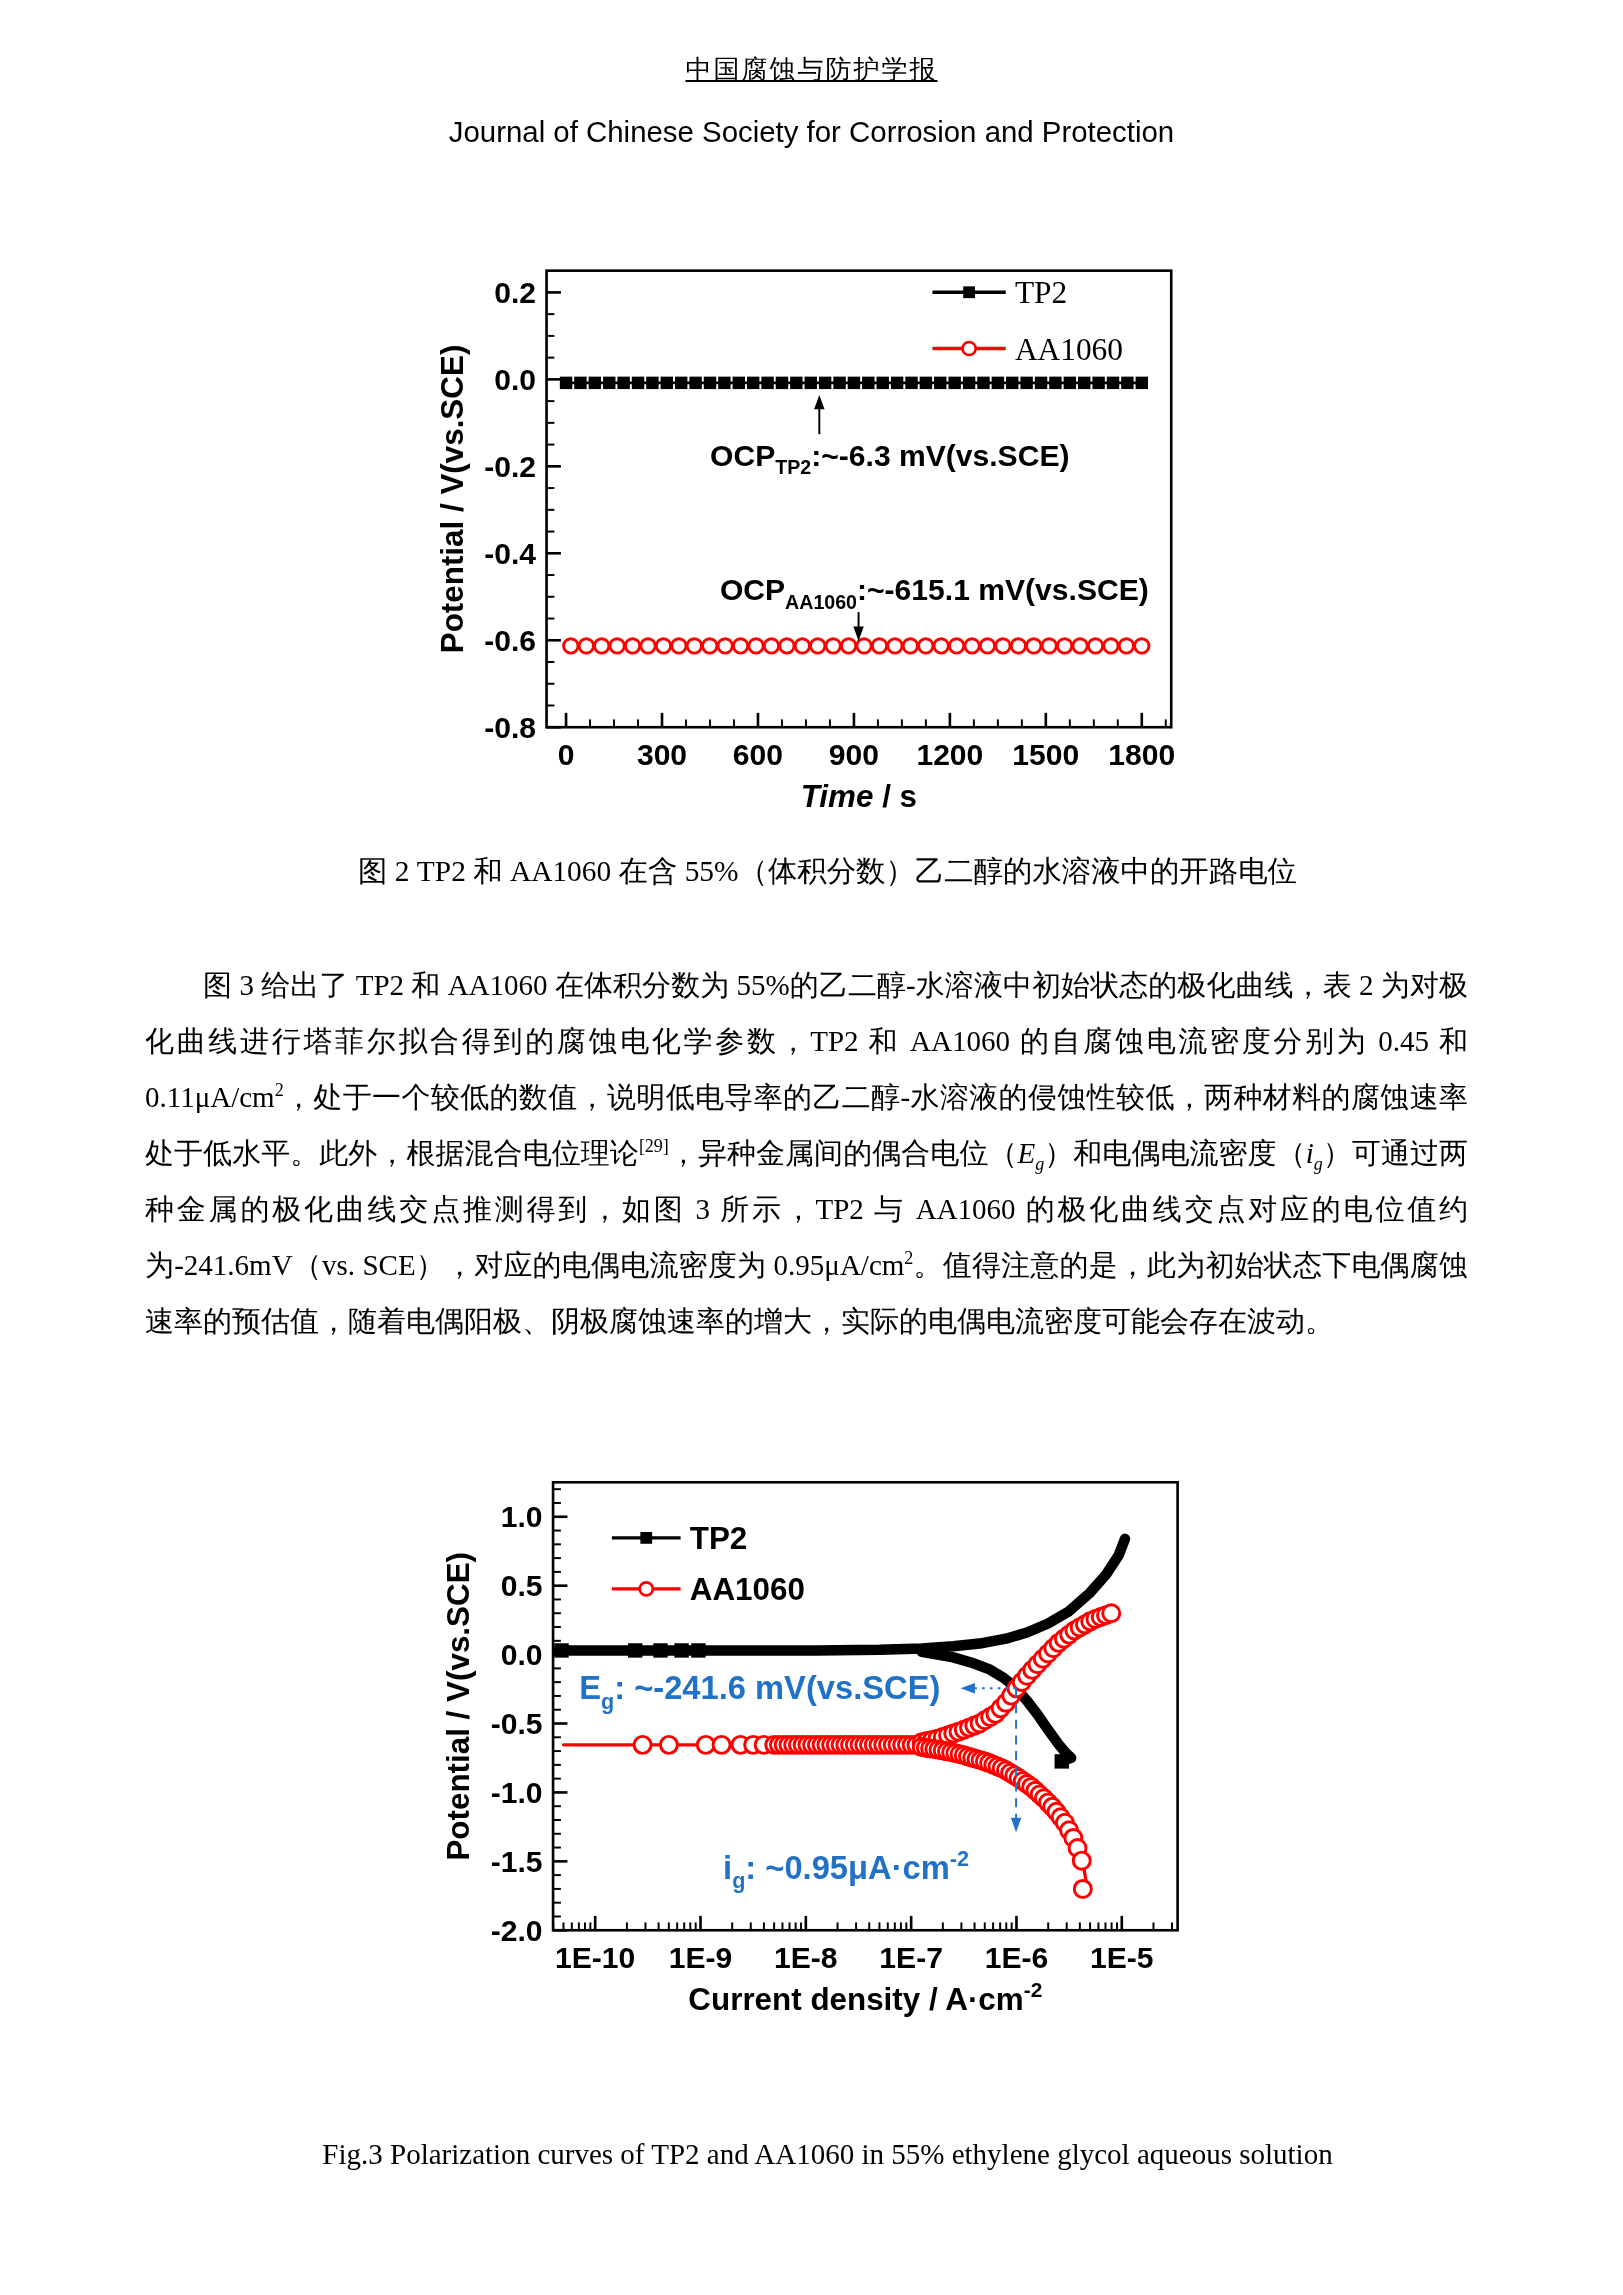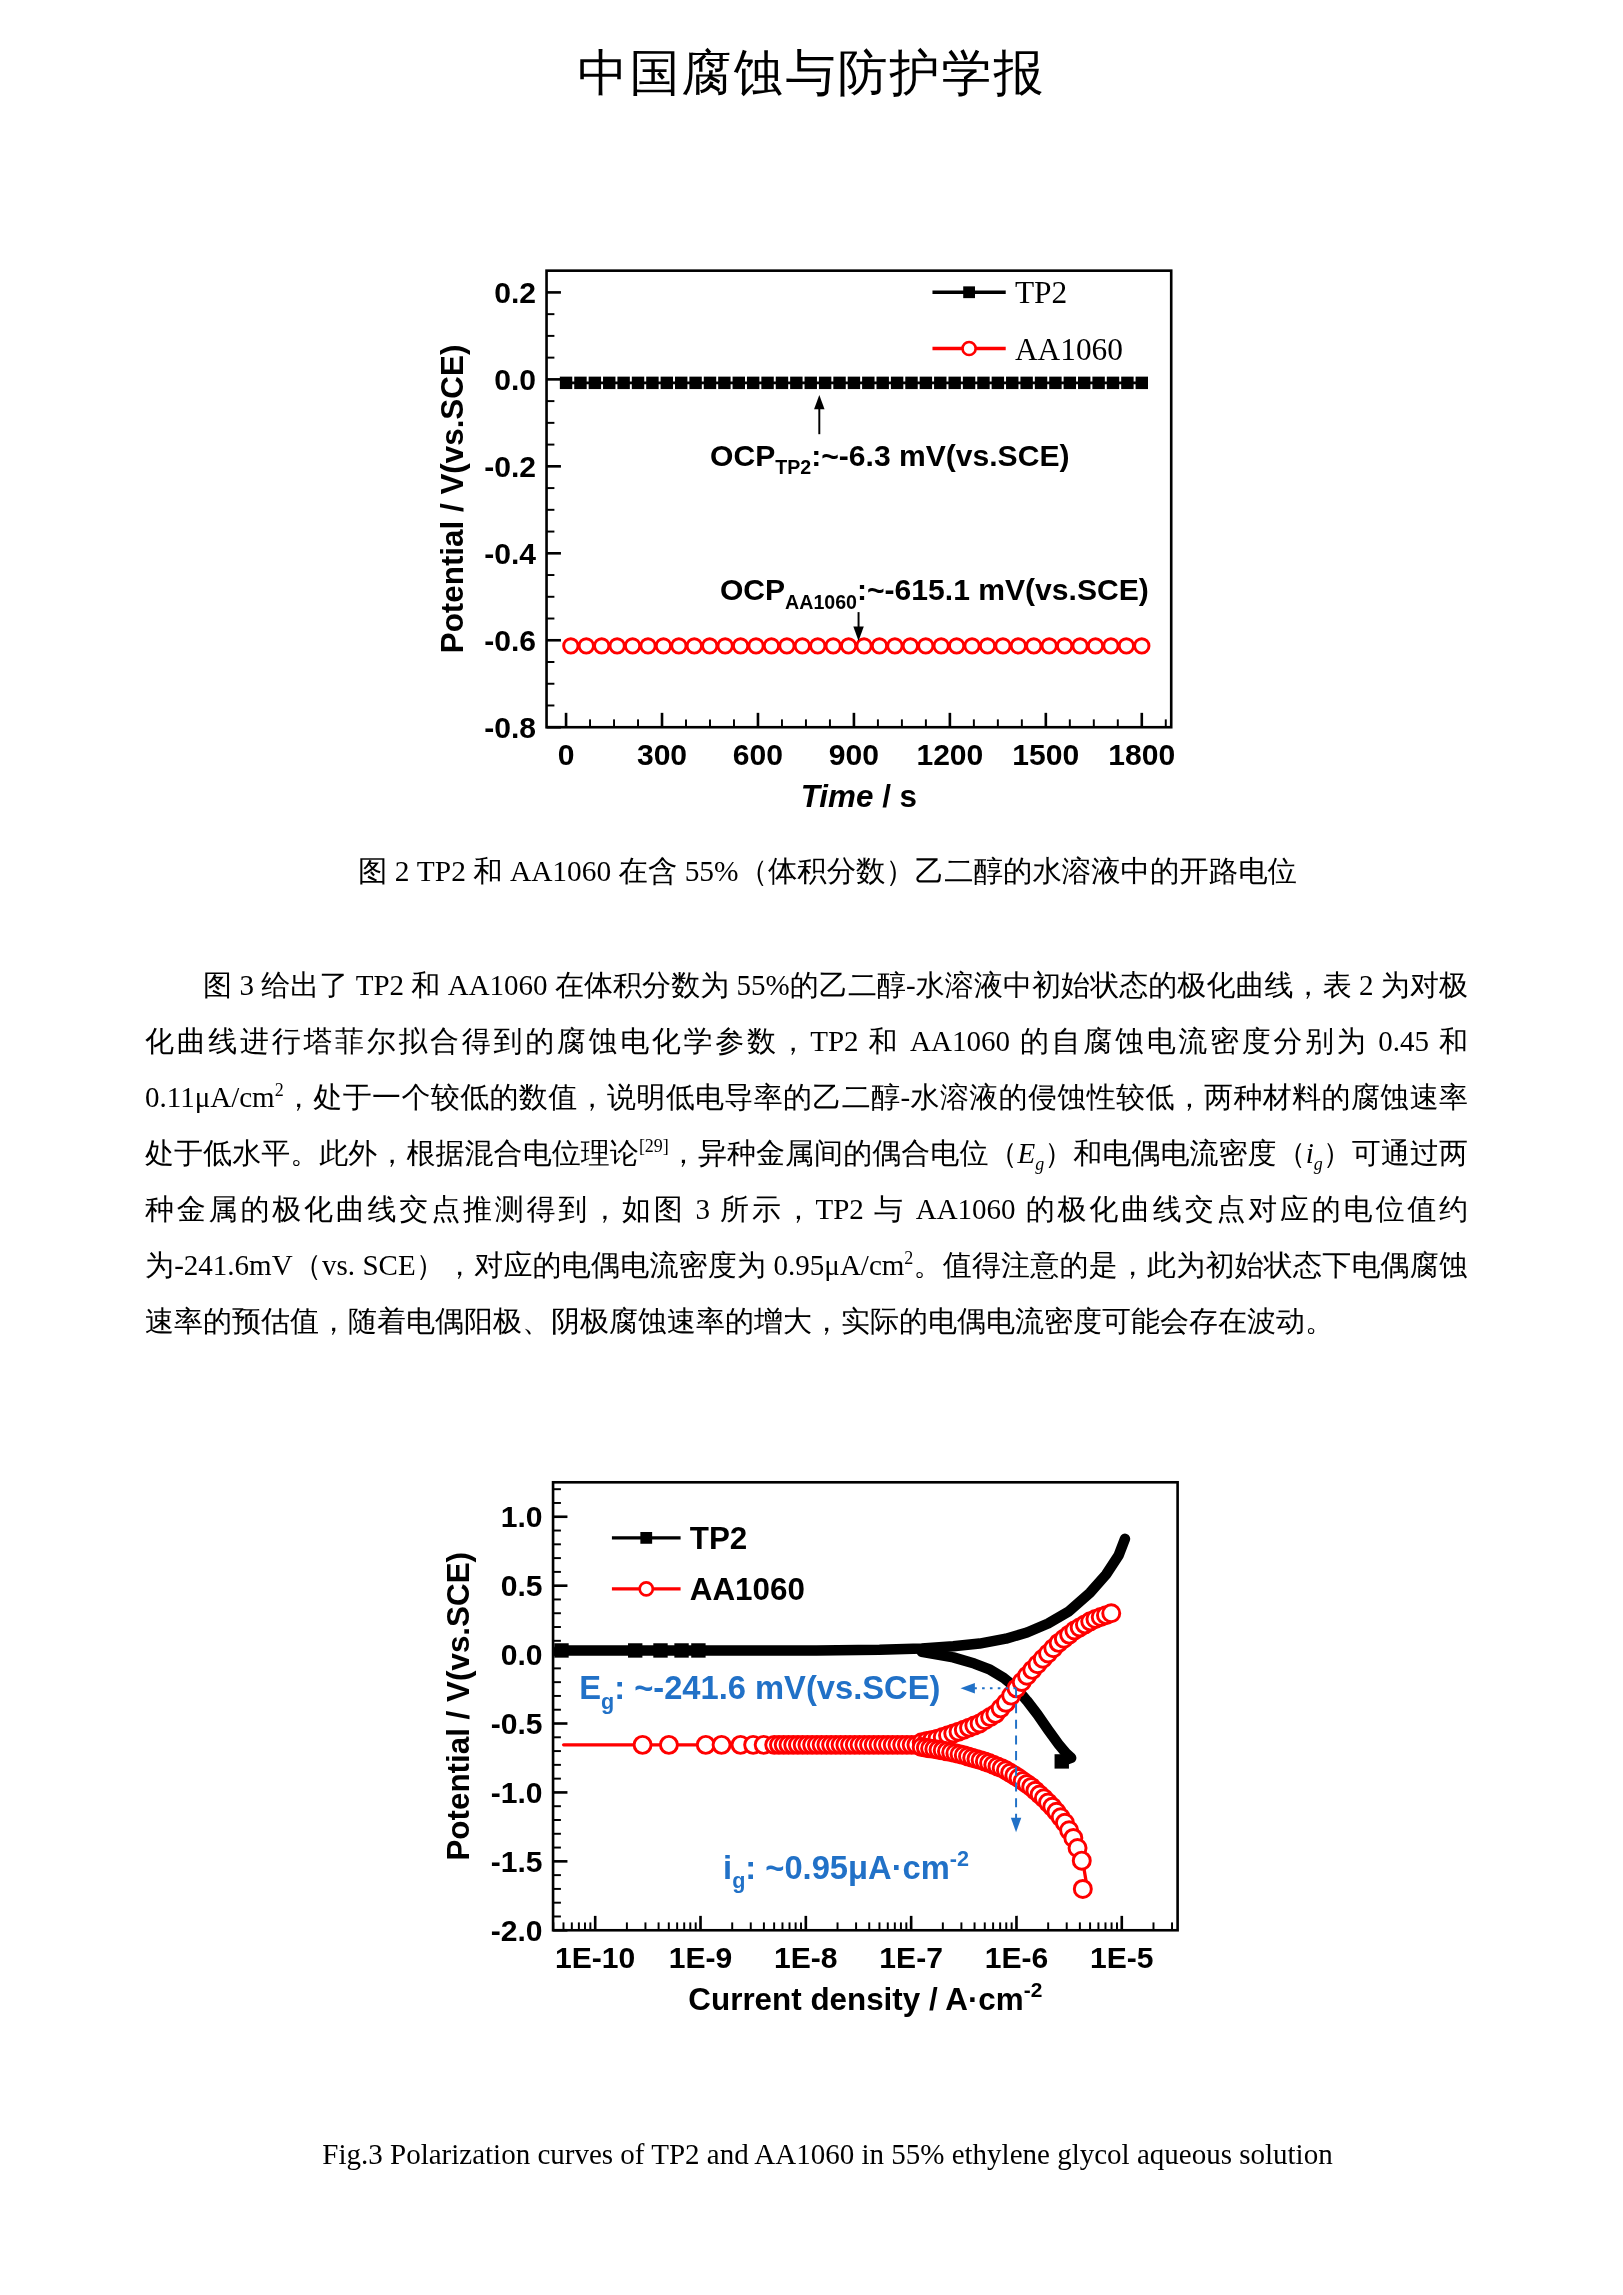--- a/index.html
+++ b/index.html
@@ -1,35 +1,36 @@
 <!DOCTYPE html>
 <html style="font-size:10.5px"><head>
 <meta charset="utf-8">
 <style>
   html,body{margin:0;padding:0;background:#ffffff;}
   #page{position:relative;width:1623px;height:2295px;background:#ffffff;color:#000;
         font-family:"Liberation Serif",serif;overflow:hidden;}
   .centerline{position:absolute;left:0;width:1623px;text-align:center;}
-  .hdr-zh{top:40px;font-size:50px;letter-spacing:2px;font-family:"Liberation Serif",serif;}
+  .hdr-zh{top:52px;font-size:26px;letter-spacing:2px;font-family:"Liberation Serif",serif;text-decoration:underline;}
   .hdr-en{top:115px;font-size:29.4px;font-family:"Liberation Sans",sans-serif;}
   svg.fig{position:absolute;}
   .cap{position:absolute;left:16px;width:1623px;text-align:center;}
   .cap-zh{font-size:29.4px;}
   .cap-en{font-size:29px;}
   .para{position:absolute;left:145px;top:957px;width:1323px;font-size:29px;line-height:56px;
         text-align:justify;text-indent:58px;font-family:"Liberation Serif",serif;}
   .para sup,.para sub{font-size:62%;line-height:0;}
 </style>
 </head>
 <body>
 
 <div id="page">
 
   <div class="centerline hdr-zh">中国腐蚀与防护学报</div>
 
+  <div class="centerline hdr-en">Journal of Chinese Society for Corrosion and Protection</div>
 
   <svg class="fig" viewBox="640 375 1220 900" style="left:419px;top:245px;width:798px;height:589px;">
       <g>
         <line x1="901.5028161802355" x2="901.5028161802355" y1="1112" y2="1100" stroke="#000" stroke-width="3"></line>
         <line x1="938.1771633384536" x2="938.1771633384536" y1="1112" y2="1100" stroke="#000" stroke-width="3"></line>
         <line x1="974.8515104966718" x2="974.8515104966718" y1="1112" y2="1100" stroke="#000" stroke-width="3"></line>
         <line x1="1048.200204813108" x2="1048.200204813108" y1="1112" y2="1100" stroke="#000" stroke-width="3"></line>
         <line x1="1084.8745519713261" x2="1084.8745519713261" y1="1112" y2="1100" stroke="#000" stroke-width="3"></line>
         <line x1="1121.5488991295442" x2="1121.5488991295442" y1="1112" y2="1100" stroke="#000" stroke-width="3"></line>
         <line x1="1194.8975934459806" x2="1194.8975934459806" y1="1112" y2="1100" stroke="#000" stroke-width="3"></line>

